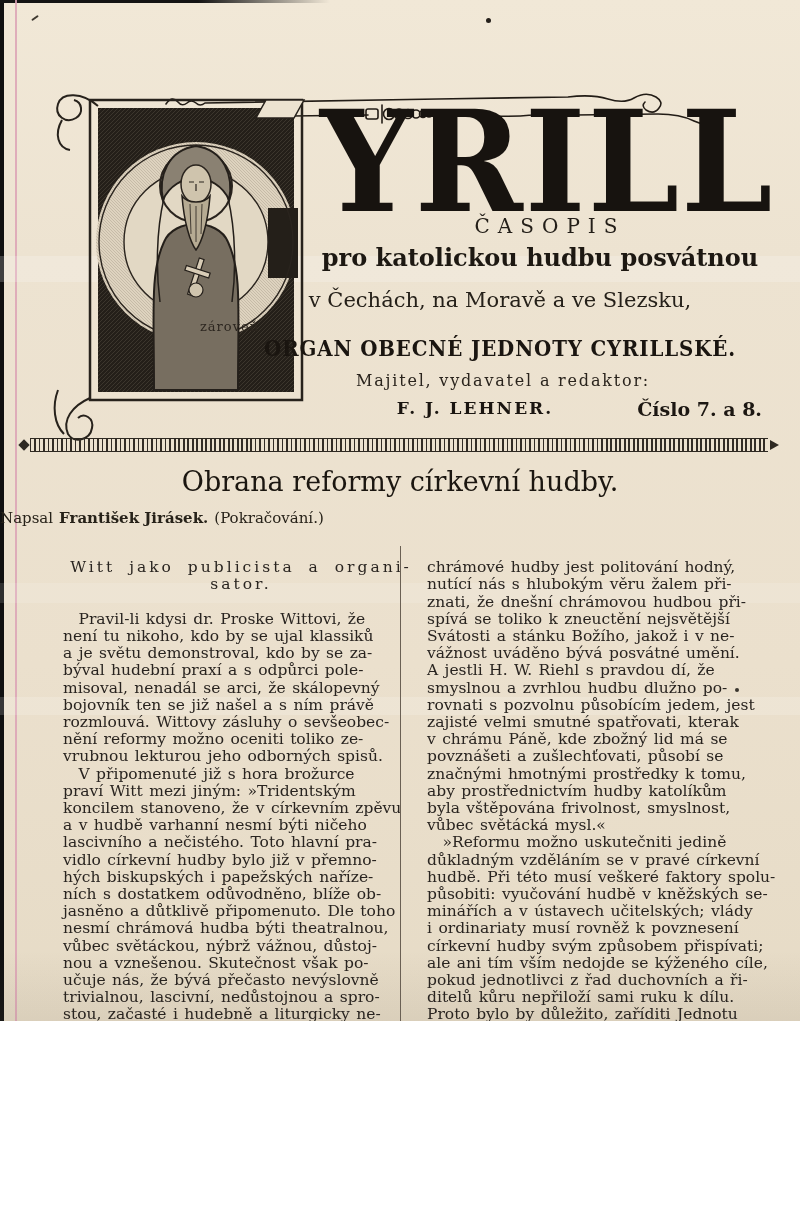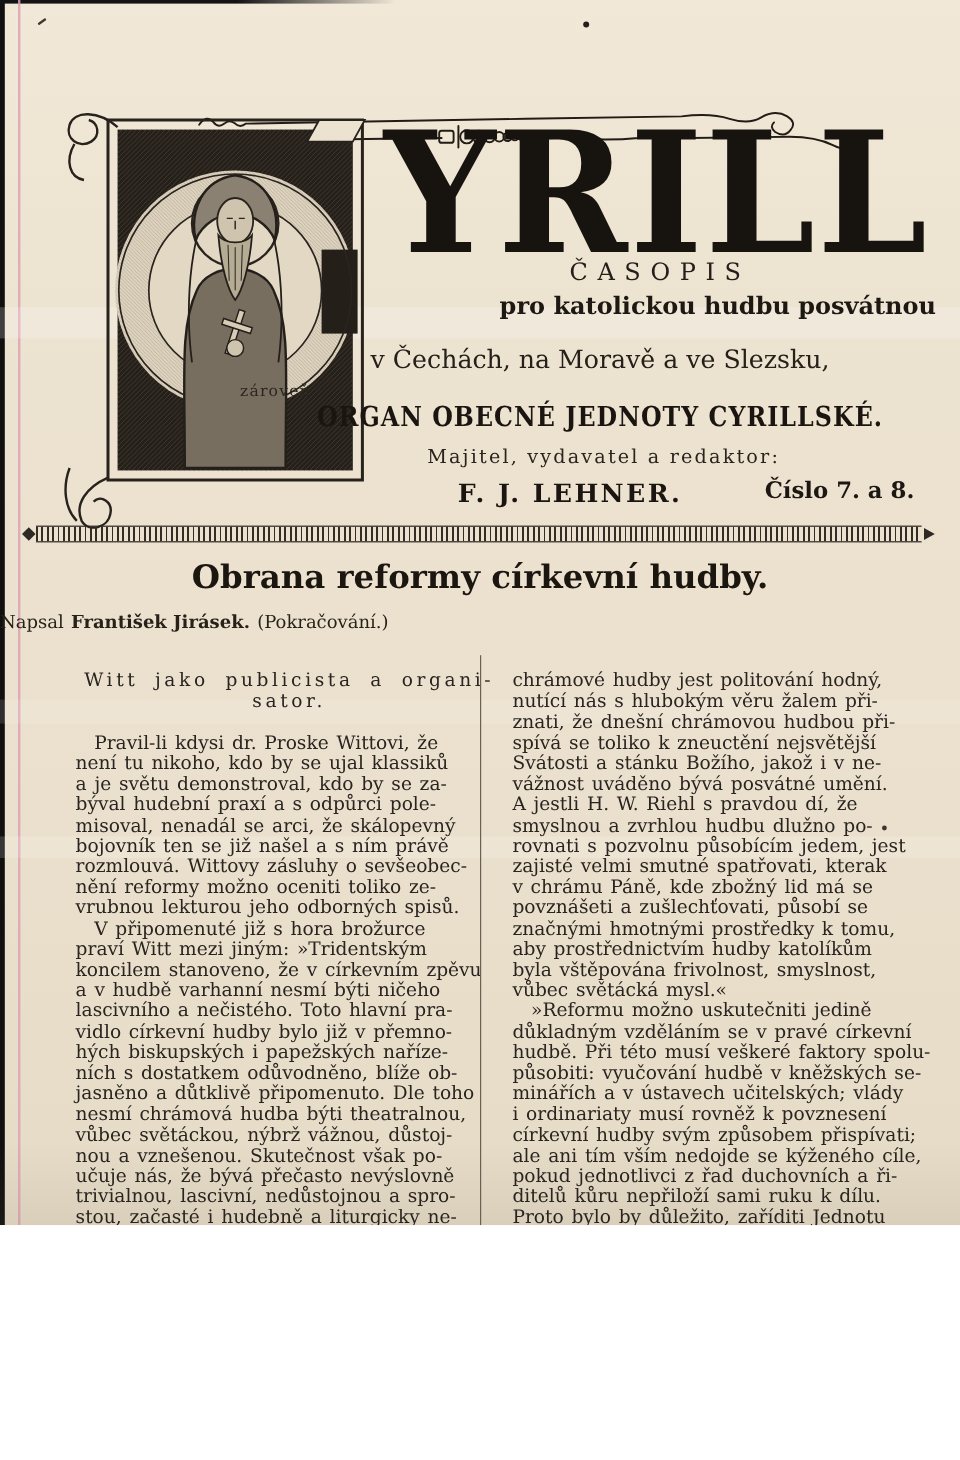--- a/index.html
+++ b/index.html
@@ -20,37 +20,37 @@
   .band3{top:697px;height:18px;background:rgba(255,255,255,.16);}
   .vignette{left:0;bottom:0;width:100%;height:70px;background:linear-gradient(180deg,rgba(110,100,85,0),rgba(110,100,85,.10));}
   .speck-dot1{left:486px;top:18px;width:5px;height:5px;border-radius:50%;background:#241f1a;}
   .speck-dot2{left:735px;top:688px;width:4px;height:4px;border-radius:50%;background:#3a362f;}
   .speck-mark{left:31px;top:17px;width:8px;height:2px;background:#3f3931;transform:rotate(-35deg);border-radius:1px;}
   
   .flourish{left:138px;top:88px;width:632px;height:44px;}
   .initial{left:52px;top:90px;width:262px;height:352px;}
   .title-rest{left:320px;top:92px;font-weight:700;font-size:140px;line-height:1;letter-spacing:2px;color:#17130f;transform:scaleX(.93);transform-origin:left top;white-space:nowrap;}
   .casopis{left:330px;top:214px;width:440px;text-align:center;font-size:20px;letter-spacing:8px;color:#231e18;}
-  .tagline{left:300px;top:243px;width:480px;text-align:right;font-weight:700;font-size:20px;color:#1d1812;}
+  .tagline{left:300px;top:243px;width:480px;text-align:center;font-weight:700;font-size:24px;color:#1d1812;}
   .region-wrap{left:200px;top:288px;width:600px;text-align:center;font-size:21px;color:#252019;}
   .also{left:200px;top:319px;width:600px;text-align:left;font-size:13px;letter-spacing:1px;color:#2c261f;}
   .organ{left:200px;top:334px;width:600px;text-align:center;font-weight:700;font-size:23px;letter-spacing:1px;color:#1a1510;transform:scaleX(.86);transform-origin:center top;white-space:nowrap;}
   .publisher{left:203px;top:371px;width:600px;text-align:center;font-size:16px;letter-spacing:1.8px;color:#2a241d;}
   .year-vol{left:60px;top:400px;font-weight:700;font-size:20px;color:#1c1712;white-space:nowrap;}
   .year-vol .vol{margin-left:16px;}
-  .editor{left:330px;top:398px;width:290px;text-align:center;font-weight:700;font-size:21px;letter-spacing:2px;color:#1a1510;}
+  .editor{left:330px;top:398px;width:290px;text-align:center;font-weight:700;font-size:17px;letter-spacing:2px;color:#1a1510;}
   .issue{left:612px;top:398px;width:150px;text-align:right;font-weight:700;font-size:19px;color:#1c1712;white-space:nowrap;}
   
   .rule{left:30px;top:438px;width:738px;height:12px;
     border-top:1px solid #2e2922;border-bottom:1px solid #2e2922;
     background:repeating-linear-gradient(90deg,#332d26 0px,#332d26 1.5px,rgba(0,0,0,0) 1.5px,rgba(0,0,0,0) 4.5px);}
   .rule::before{content:"";position:absolute;left:-10px;top:2px;width:8px;height:8px;background:#2e2922;transform:rotate(45deg);}
   .rule::after{content:"";position:absolute;right:-11px;top:1px;width:0;height:0;border-left:9px solid #2e2922;border-top:5px solid rgba(0,0,0,0);border-bottom:5px solid rgba(0,0,0,0);}
   
-  .art-title{left:0;top:466px;width:800px;text-align:center;font-weight:700;font-size:27px;color:#1b1610;}
+  .art-title{left:0;top:466px;width:800px;text-align:center;font-weight:400;font-size:27px;color:#1b1610;}
   .byline{left:0;top:509px;width:800px;text-align:left;font-size:15px;color:#272219;}
   .byline .author{font-weight:700;margin:0 6px;}
   .col{top:542px;font-size:15.5px;line-height:17.2px;word-spacing:1.5px;color:#292420;white-space:pre-line;text-align:left;margin-left:23px;}
   .col-left{left:40px;width:356px;}
   .col-right{left:404px;width:358px;}
   .col-heading{text-align:center;letter-spacing:3px;word-spacing:6px;white-space:pre-line;}
   .divider{left:400px;top:546px;width:1px;height:575px;background:#6a6054;}
 </style>
 </head>
 <body>

